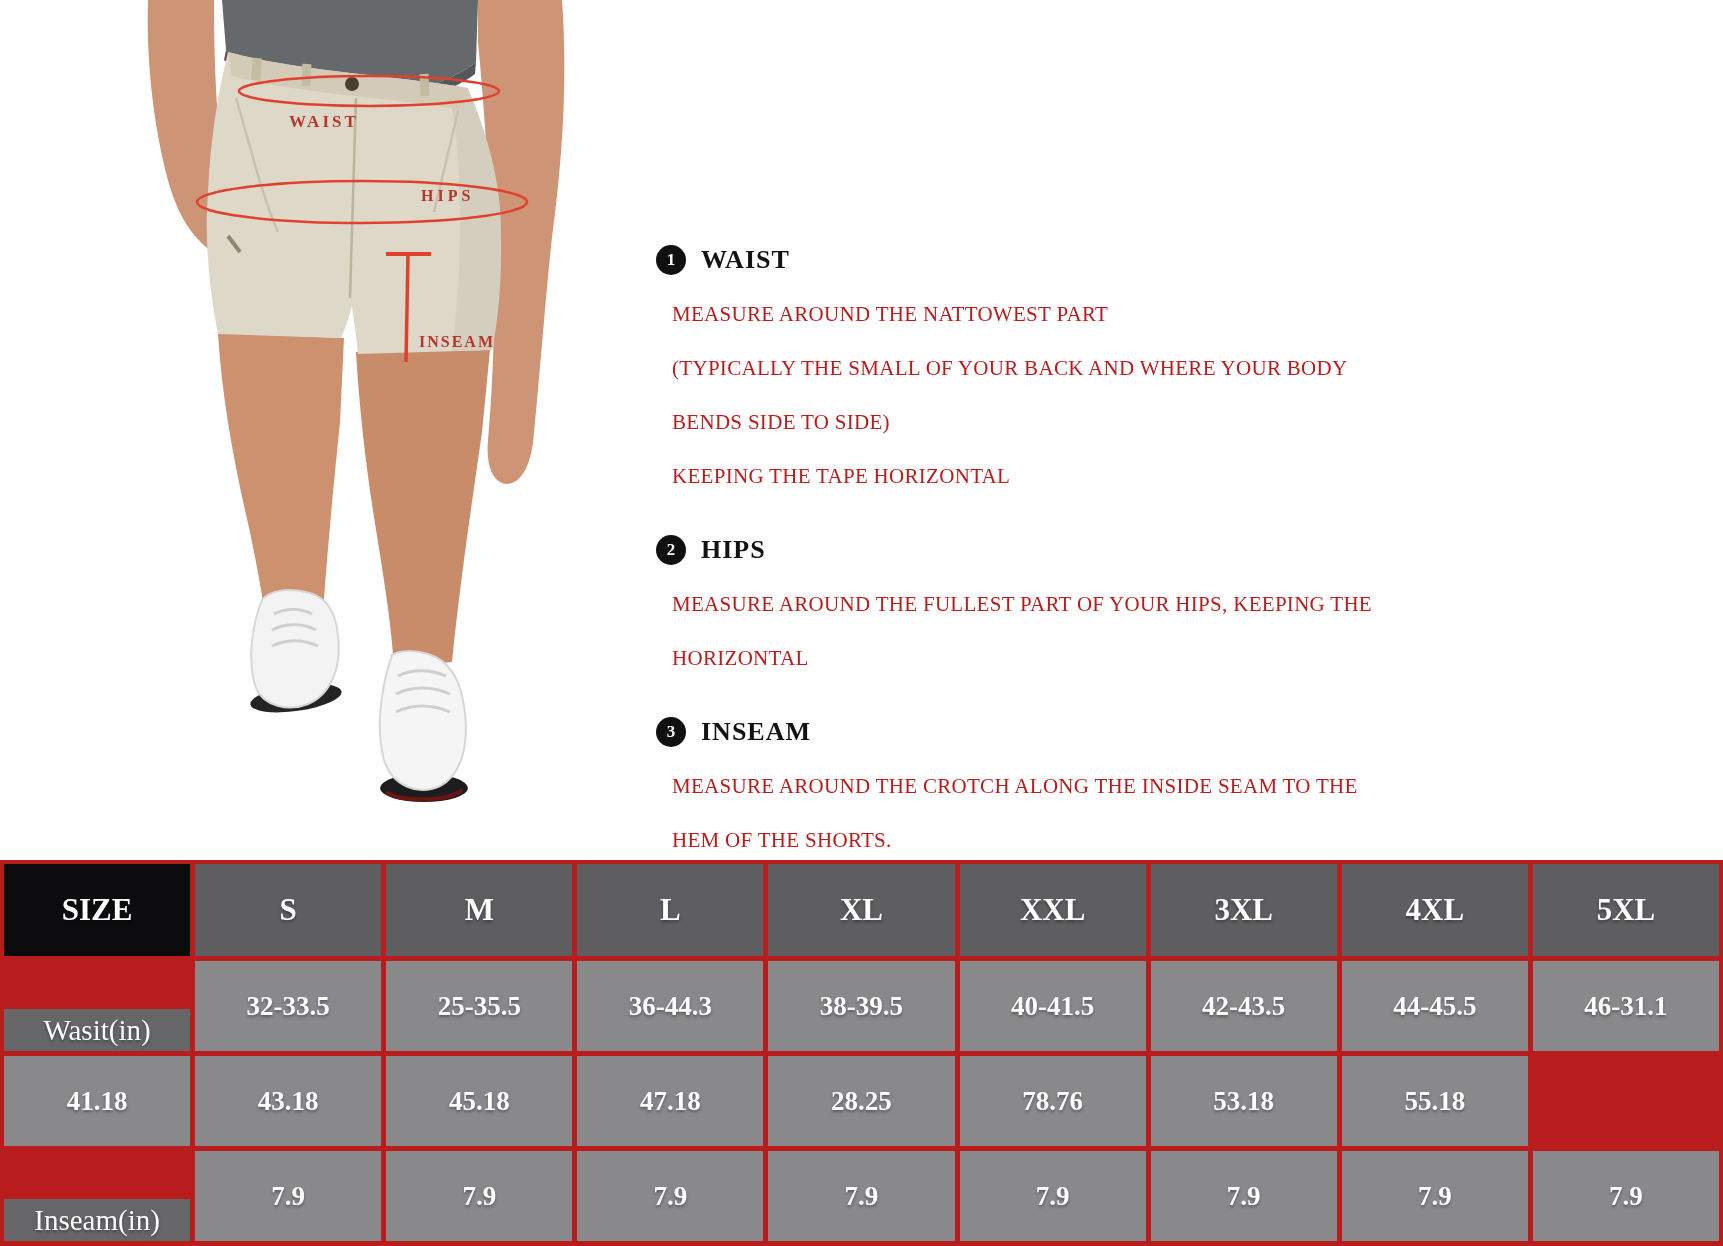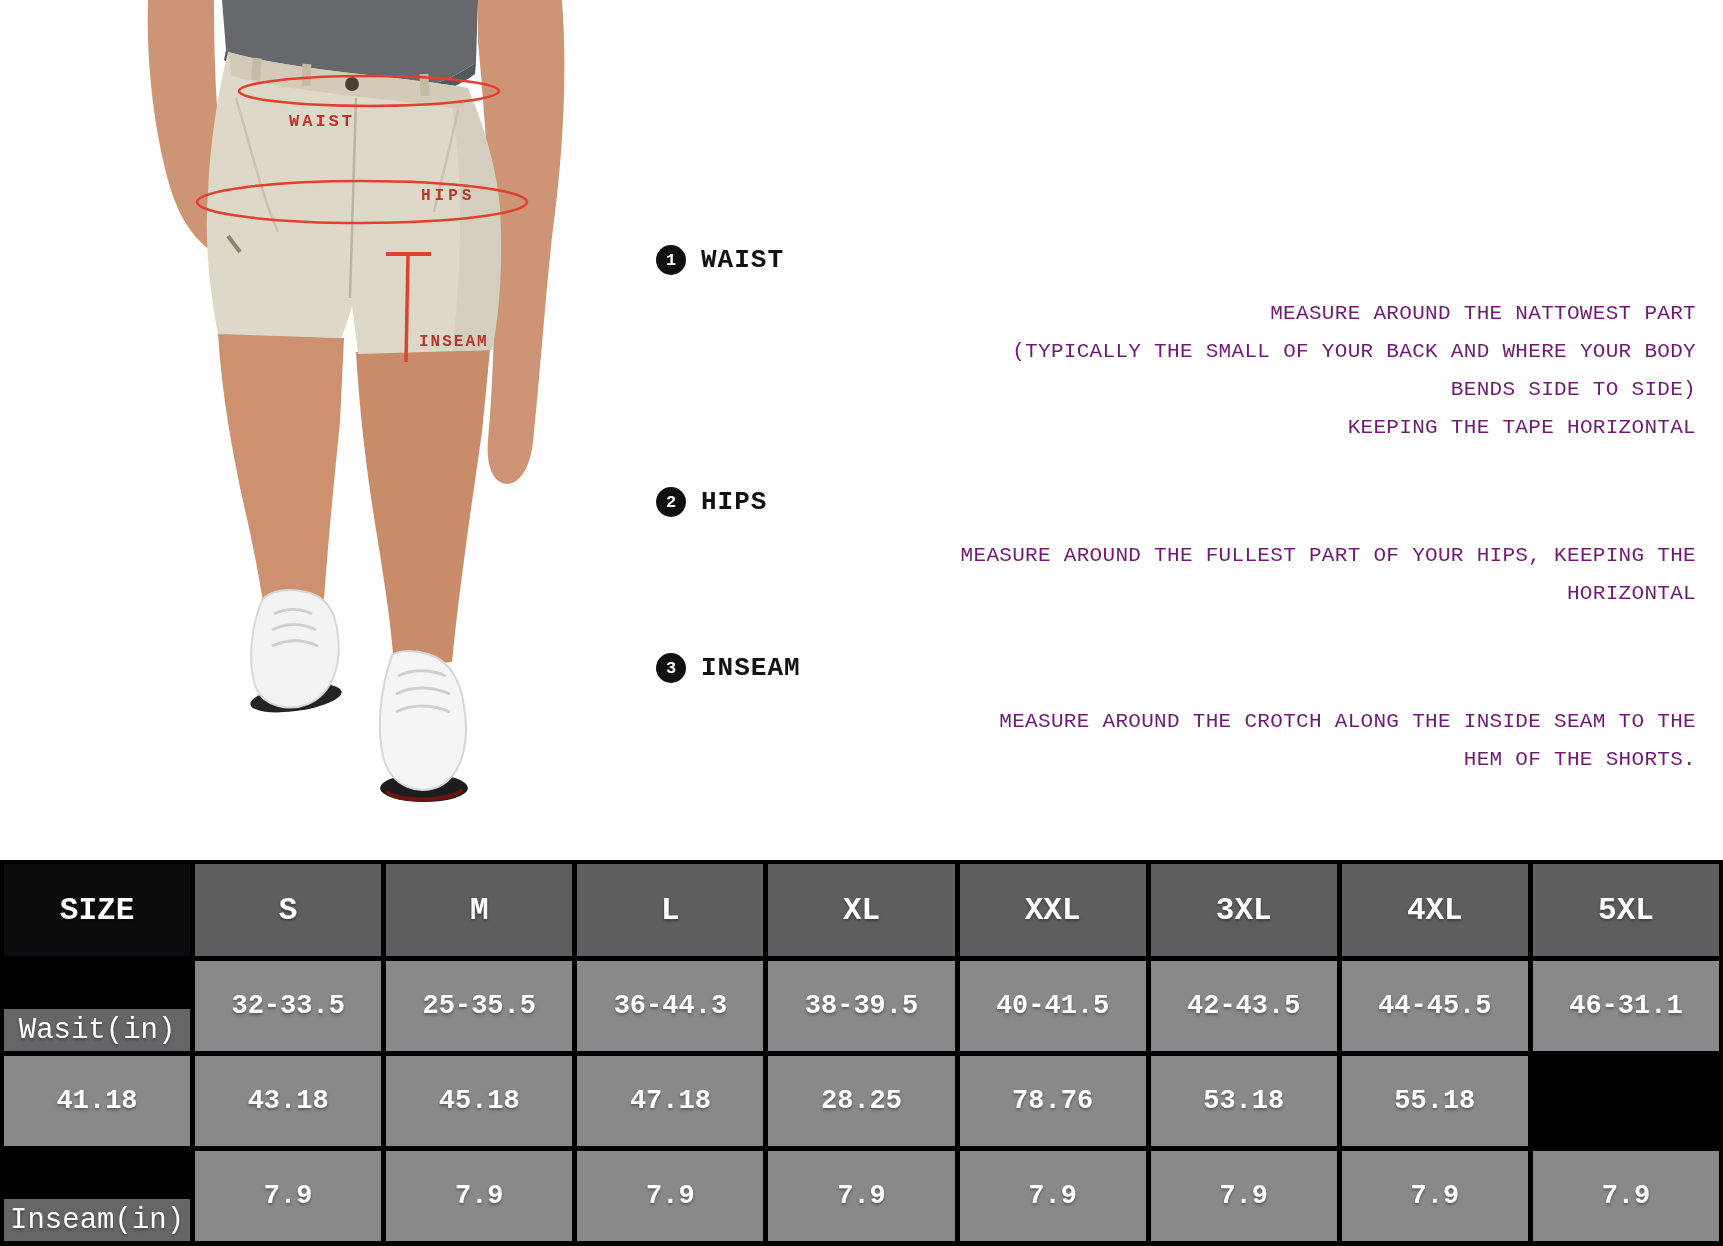--- a/index.html
+++ b/index.html
@@ -1,44 +1,43 @@
 <!DOCTYPE html>
 <html><head>
 <meta charset="utf-8">
 <style>
   html,body{margin:0;padding:0;background:#ffffff;}
   #canvas{
     position:relative;width:1723px;height:1246px;background:#ffffff;overflow:hidden;
-    font-family:Liberation Mono, monospace;
+    font-family:Liberation Serif, serif;
   }
   
   #photo{position:absolute;left:0;top:0;width:600px;height:862px;}
   .fig-label{position:absolute;font-weight:bold;color:#b8352a;}
   #lbl-waist{left:289px;top:112px;font-size:17px;letter-spacing:3px;}
   #lbl-hips{left:421px;top:187px;font-size:16px;letter-spacing:4px;}
   #lbl-inseam{left:419px;top:333px;font-size:16px;letter-spacing:2px;}
   
   #instructions{position:absolute;left:656px;top:245px;width:1040px;}
   .instr-block + .instr-block{margin-top:40px;}
   .instr-head{display:flex;align-items:center;}
   .num-circle{
     width:30px;height:30px;border-radius:50%;background:#101010;color:#ffffff;
     font-size:17px;font-weight:bold;display:flex;align-items:center;justify-content:center;
     flex:0 0 30px;
   }
   .instr-title{margin-left:15px;font-size:26px;font-weight:bold;color:#121212;letter-spacing:1px;}
   .instr-lines{margin-top:20px;}
   .instr-line{
-    margin:0;font-size:21px;line-height:38px;color:#701a75;letter-spacing:0.3px;
+    margin:16px;font-size:21px;line-height:38px;color:#b91c1c;letter-spacing:0.3px;
     white-space:nowrap;
-    text-align:right;
   }
   
   #size-table{
-    position:absolute;left:0;top:860px;width:1723px;height:386px;background:#000000;
+    position:absolute;left:0;top:860px;width:1723px;height:386px;background:#b91c1c;
     box-sizing:border-box;padding:4px 4px 5px 4px;
     display:grid;grid-template-rows:92px 90px 90px 90px;row-gap:5px;
   }
   .t-row{display:grid;grid-template-columns:repeat(9,1fr);column-gap:5px;}
   .cell{
     display:flex;align-items:center;justify-content:center;color:#ffffff;
     text-shadow:0 2px 3px rgba(0,0,0,0.35);
   }
   .cell.head{background:#5e5e61;font-size:31px;font-weight:bold;}
   .cell.size{background:#0c0c0e;font-size:31px;font-weight:bold;}

